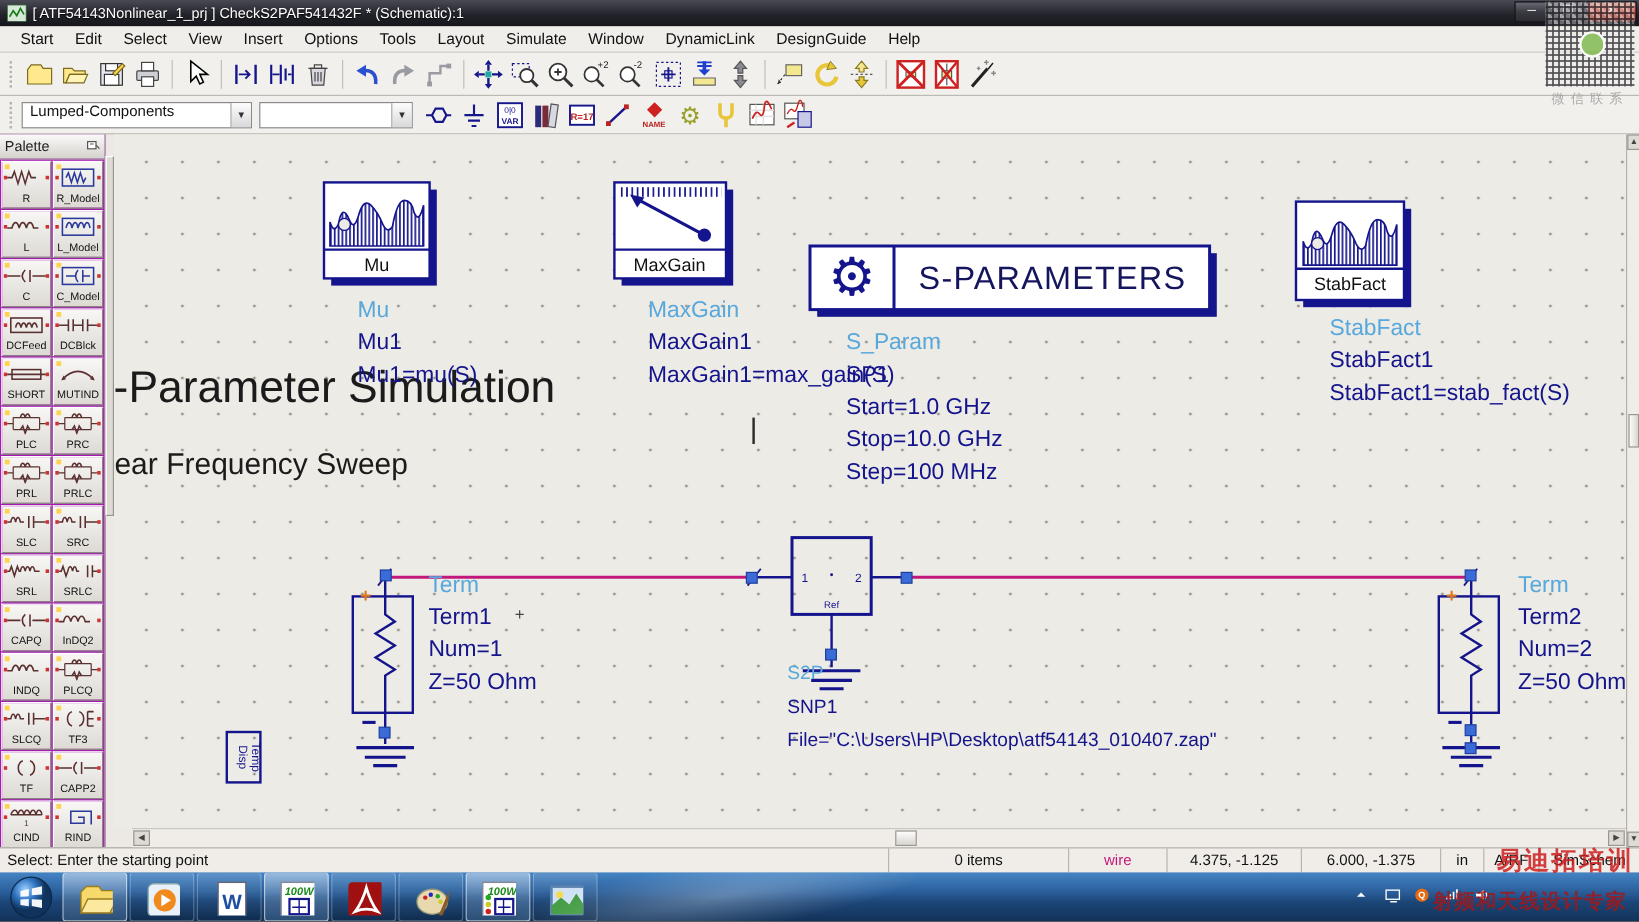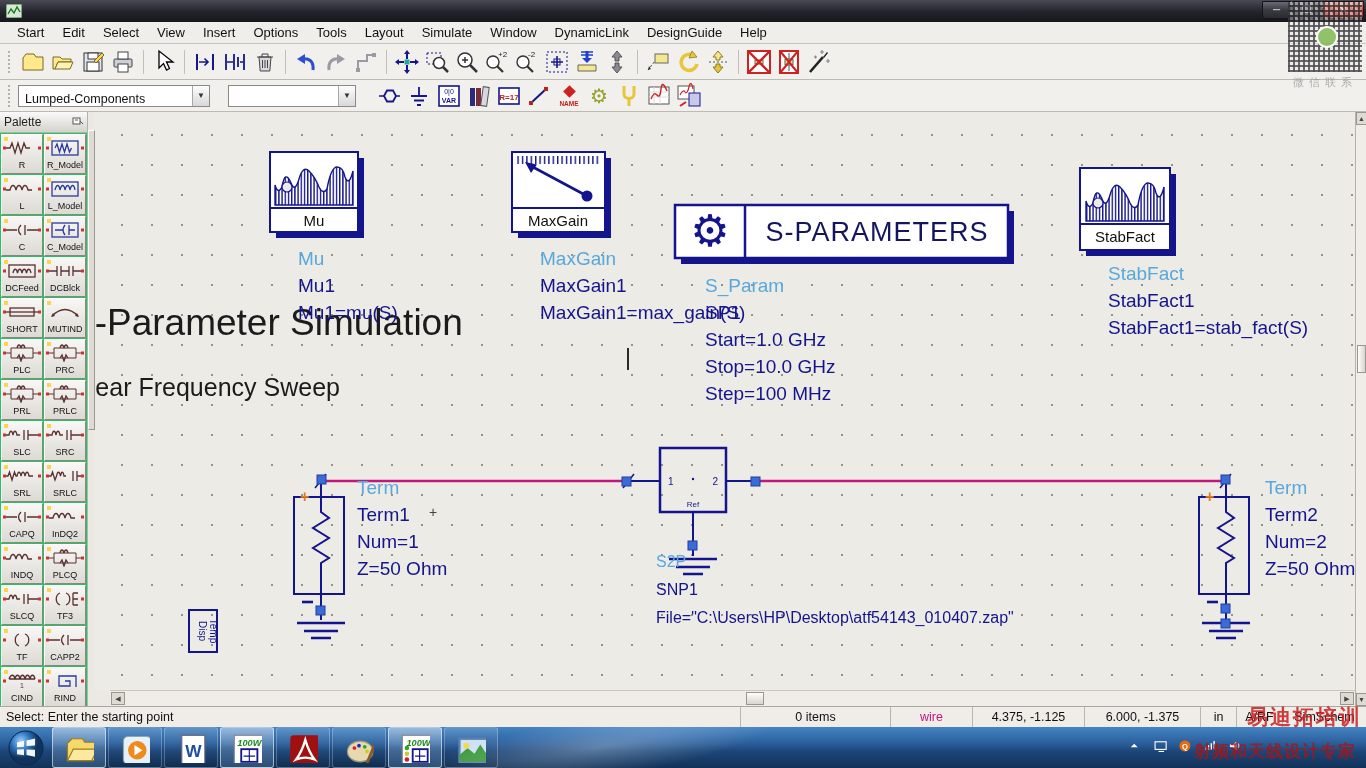--- a/index.html
+++ b/index.html
@@ -30,30 +30,30 @@
 
   
   .toolbar{position:absolute;left:0;width:1366px;background:#f2f0ec;border-bottom:1px solid #bdbab4;
     display:flex;align-items:center;}
   .tb1{top:44px;height:36px;padding-left:8px;}
   .tb2{top:80px;height:32px;padding-left:8px;}
   .grip{width:4px;height:22px;border-left:2px dotted #b5b2ac;margin-right:6px;}
   .tool-btn{width:28px;height:28px;border:1px solid transparent;background:transparent;display:flex;
     align-items:center;justify-content:center;margin:0 1px;}
   .tb-sep{width:1px;height:24px;background:#c2bfb8;margin:0 5px;}
-  .combo{height:22px;background:#fff;border:1px solid #8a8a8a;display:flex;align-items:flex-end;
-    font-size:12.5px;color:#111;margin-right:18px;position:relative;padding-left:6px;}
+  .combo{height:22px;background:#fff;border:1px solid #8a8a8a;display:flex;align-items:flex-start;
+    font-size:12.5px;color:#111;margin-right:6px;position:relative;padding-left:6px;}
   .combo .cval{flex:1;white-space:nowrap;overflow:hidden;}
   .combo .drop{width:17px;height:100%;border-left:1px solid #a8a8a8;background:linear-gradient(#fdfdfd,#d8d8d8);
     display:flex;align-items:center;justify-content:center;font-size:8px;color:#333;}
   .combo.c1{width:192px;}
   .combo.c2{width:128px;}
 
   
-  .palette{position:absolute;left:0;top:112px;width:88px;height:594px;background:#22c55e;
+  .palette{position:absolute;left:0;top:112px;width:88px;height:594px;background:#a21caf;
     border-right:1px solid #b5b2ad;}
   .pal-head{height:21px;background:linear-gradient(#fafafa,#d5d2cc);border-bottom:1px solid #b5b2ad;
     font-size:12px;color:#222;display:flex;align-items:center;padding:0 4px;justify-content:space-between;}
   .pal-grid{display:grid;grid-template-columns:42px 42px;gap:1px;padding:1px;}
   .pal-btn{position:relative;height:40px;background:linear-gradient(#f8f7f5,#dddad4);
     border:1px solid; border-color:#fff #8a8781 #8a8781 #fff;display:flex;flex-direction:column;
     align-items:center;justify-content:center;gap:0;}
   .pal-btn::before{content:"";position:absolute;left:2px;top:2px;width:4px;height:4px;background:#ffd34d;}
   .pal-btn .plabel{font-size:9px;color:#111;line-height:10px;}
   .pal-splitter{position:absolute;left:88px;top:130px;width:7px;height:300px;background:#dedbd5;
@@ -130,20 +130,21 @@
 </head>
 <body>
 
 <div id="app">
 
   <div class="titlebar">
     <svg class="ticon" viewBox="0 0 16 14">
       <rect x="0" y="0" width="16" height="14" fill="#d8e8d8" stroke="#2a6a2a"></rect>
       <path d="M2 10l3-5 3 4 3-6 3 5" stroke="#1a7a1a" fill="none" stroke-width="1.4"></path>
     </svg>
+    <span class="title-text">[ ATF54143Nonlinear_1_prj ] CheckS2PAF541432F * (Schematic):1</span>
     <div class="win-controls">
       <div class="win-btn">─</div>
       <div class="win-btn">❐</div>
       <div class="win-btn close">✕</div>
     </div>
   </div>
 
   <div class="menubar" id="menubar">
       <div class="menu-item">Start</div>
       <div class="menu-item">Edit</div>

